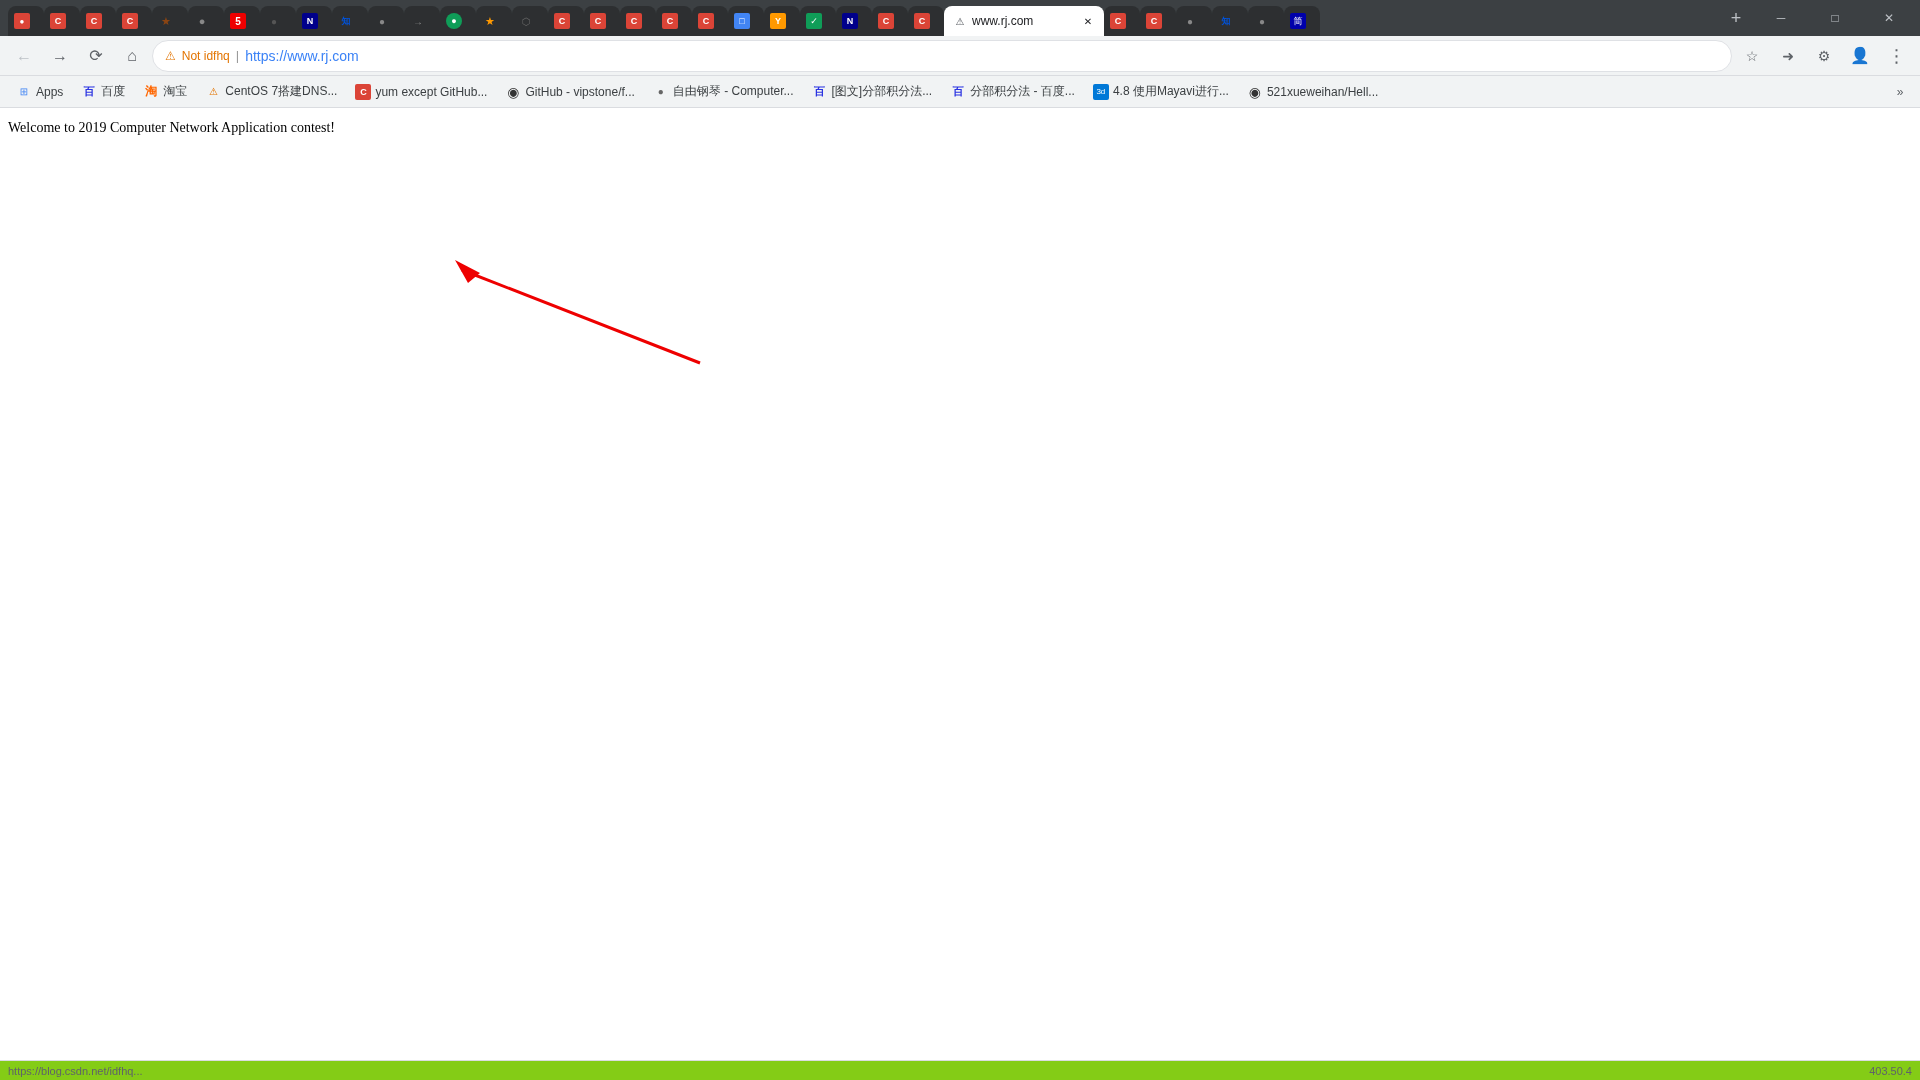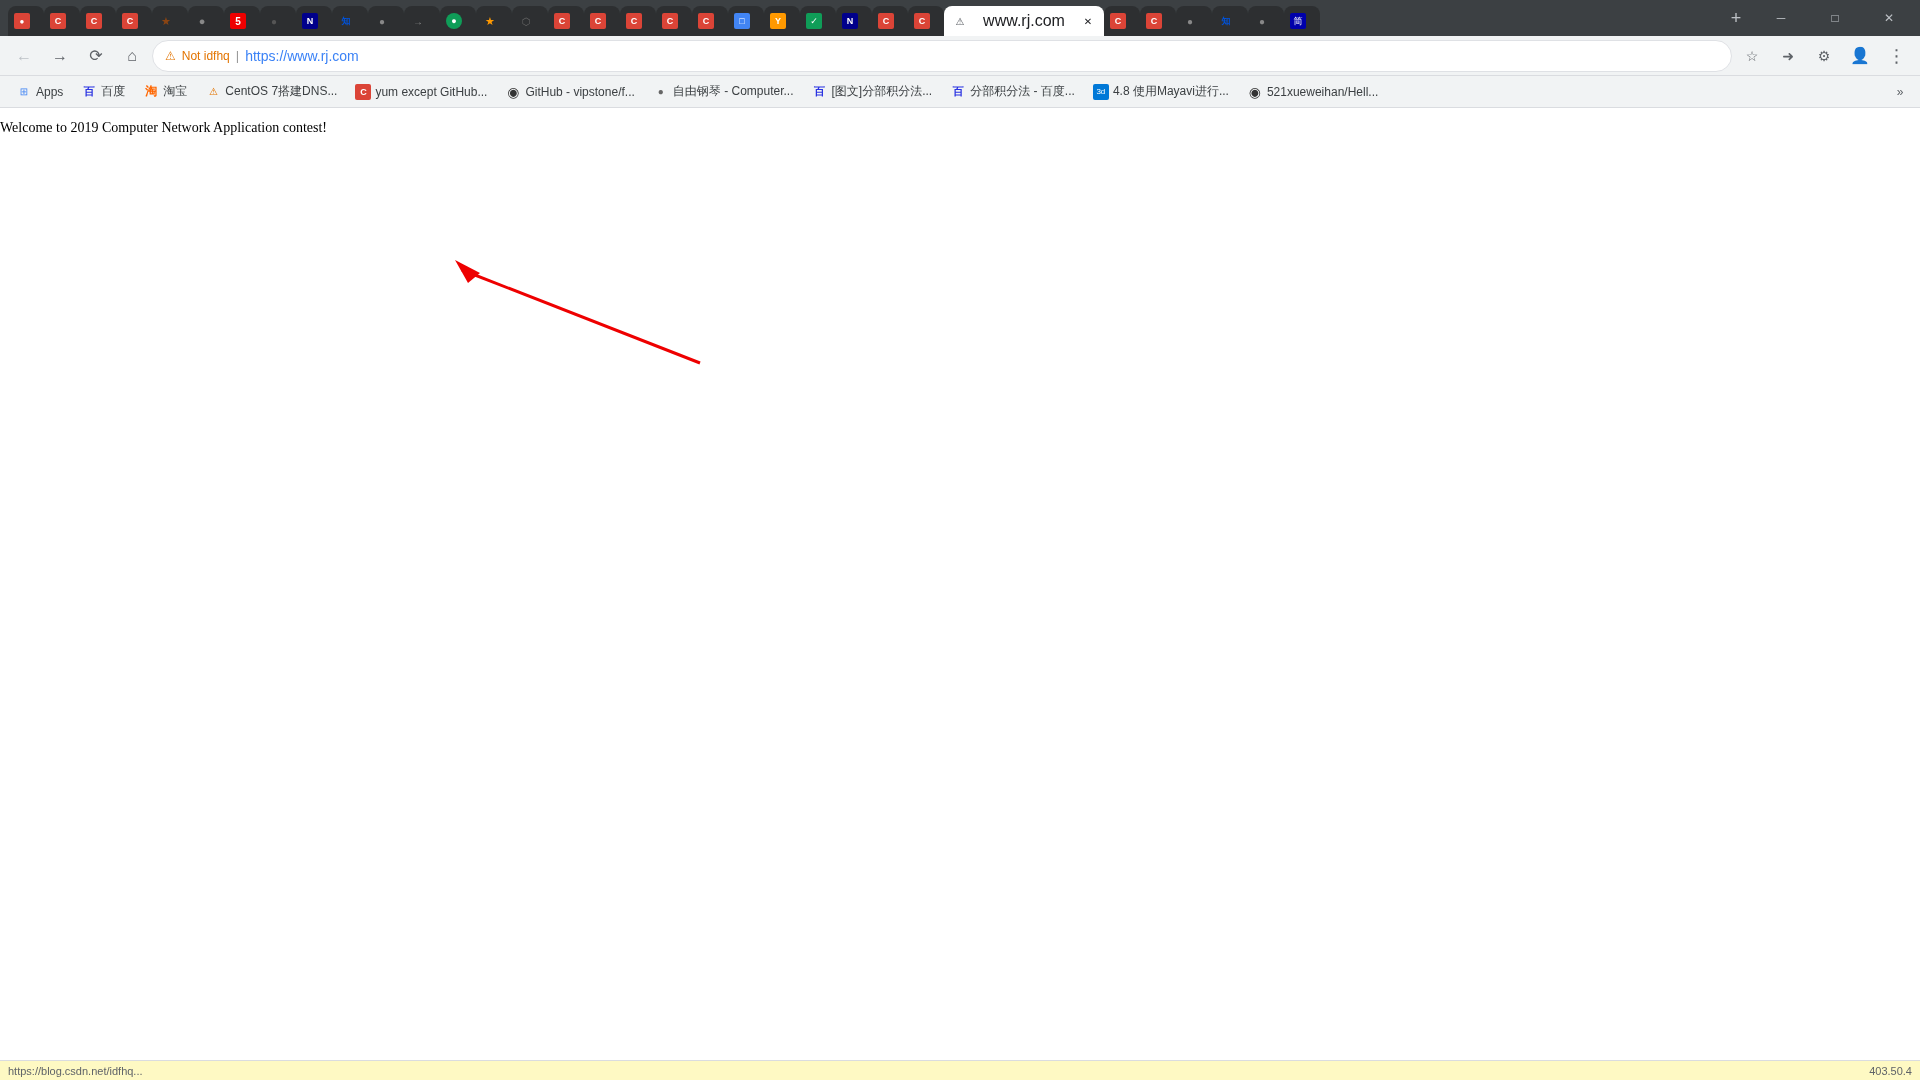--- a/index.html
+++ b/index.html
@@ -217,39 +217,39 @@
     }
 
     
     .page-content {
       flex: 1;
       background: #fff;
       position: relative;
       overflow: hidden;
     }
     .page-text {
-      padding: 12px 0;
+      padding: 12px 8px;
       font-size: 14px;
       color: #000;
       font-family: Times New Roman, serif;
     }
 
     
     .arrow-svg {
       position: absolute;
       top: 0;
       left: 0;
       width: 100%;
       height: 100%;
       pointer-events: none;
     }
 
     
     .status-bar {
-      background: #fef9c3;
+      background: #84cc16;
       height: 20px;
       display: flex;
       align-items: center;
       padding: 0 8px;
       font-size: 11px;
       color: #5f6368;
       border-top: 1px solid #dadce0;
       flex-shrink: 0;
     }
     .status-url { margin-right: auto; }
@@ -341,21 +341,21 @@
       </div>
       <div class="tab" style="width:36px;min-width:36px;padding:0 6px;">
         <span class="favicon" style="font-size:9px;background:#db4437;color:white;border-radius:2px;padding:1px 2px;font-weight:bold;">C</span>
       </div>
       <div class="tab" style="width:36px;min-width:36px;padding:0 6px;">
         <span class="favicon" style="font-size:9px;background:#db4437;color:white;border-radius:2px;padding:1px 2px;font-weight:bold;">C</span>
       </div>
 
       <div class="tab active" style="width:160px;min-width:120px;">
         <span class="favicon" style="font-size:10px;color:#5f6368;">⚠</span>
-        <span style="flex:1;overflow:hidden;text-overflow:ellipsis;font-size:16px;text-align:center;">www.rj.com</span>
+        <span style="flex:1;overflow:hidden;text-overflow:ellipsis;font-size:12px;">www.rj.com</span>
         <span class="close-tab">✕</span>
       </div>
       <div class="tab" style="width:36px;min-width:36px;padding:0 6px;">
         <span class="favicon" style="font-size:9px;background:#db4437;color:white;border-radius:2px;padding:1px 2px;font-weight:bold;">C</span>
       </div>
       <div class="tab" style="width:36px;min-width:36px;padding:0 6px;">
         <span class="favicon" style="font-size:9px;background:#db4437;color:white;border-radius:2px;padding:1px 2px;font-weight:bold;">C</span>
       </div>
       <div class="tab" style="width:36px;min-width:36px;padding:0 6px;">
         <span class="favicon" style="font-size:10px;color:#888;">●</span>

